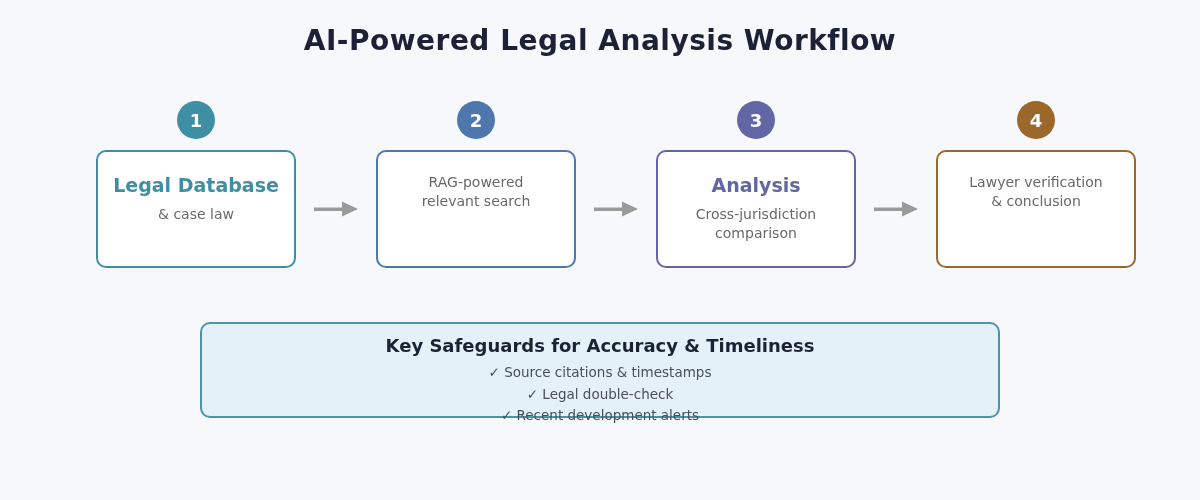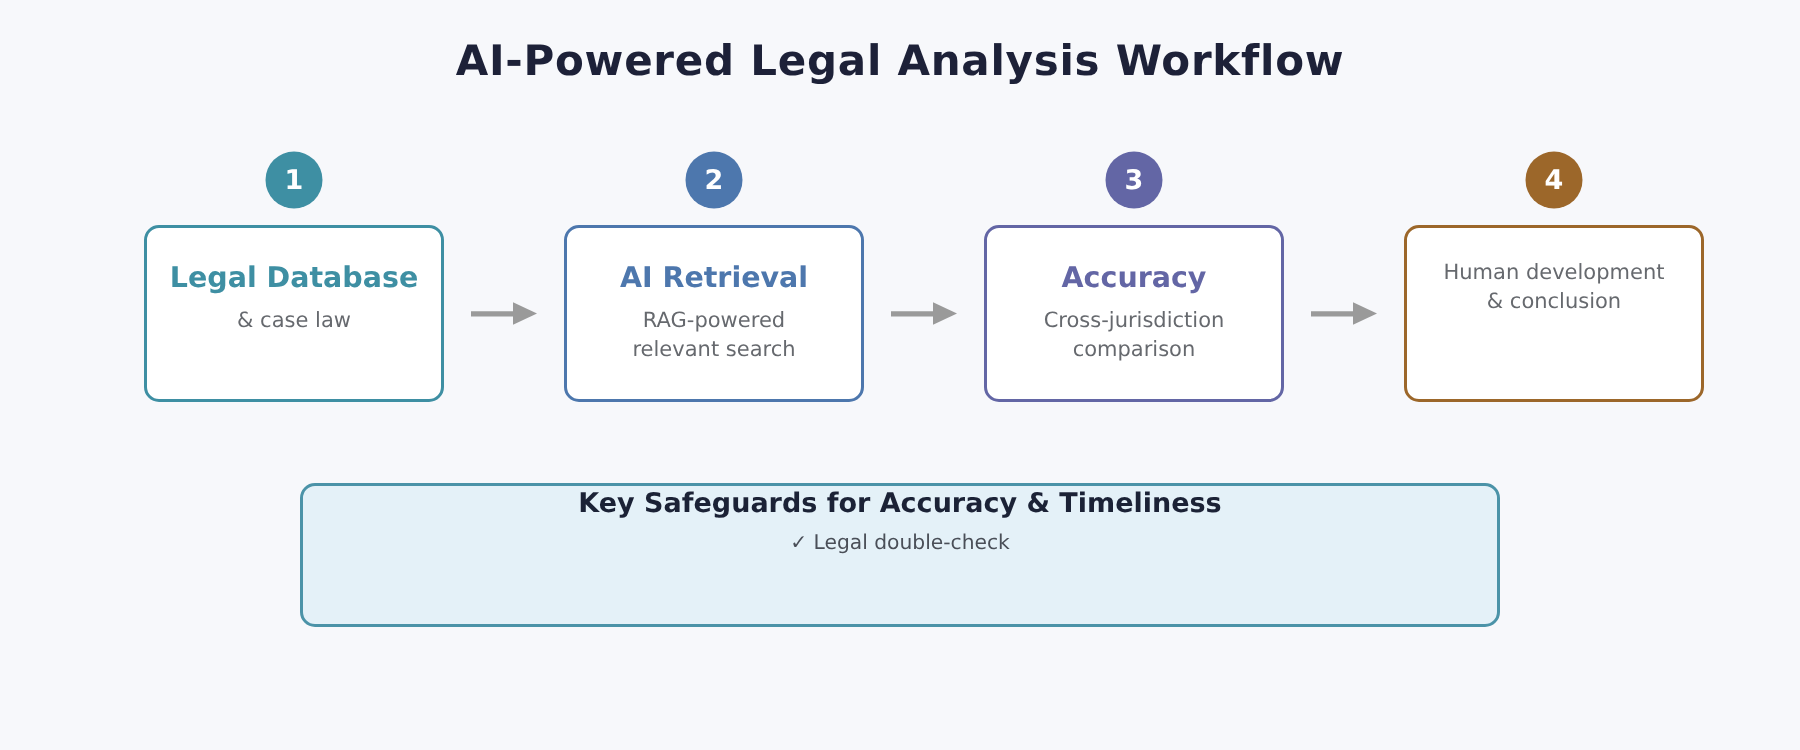--- a/index.html
+++ b/index.html
@@ -91,20 +91,21 @@
     width: 800px;
     height: 96px;
     box-sizing: border-box;
     background: var(--sg-bg, #e4f1f8);
     border: 2px solid var(--sg-border, #4b93a8);
     border-radius: 10px;
     text-align: center;
     overflow: visible;
   }
   .safeguards-title {
+    margin-top: 10px;
     font-size: 18px;
     font-weight: bold;
     color: #1b2236;
     line-height: 24px;
     margin-bottom: 4px;
   }
   .safeguard-item {
     font-size: 13.5px;
     color: #4a4f58;
     line-height: 21.5px;
@@ -136,67 +137,68 @@
         <rect x="0" y="6.5" width="30" height="3.5" class="arrow-fill" fill="#9a9a9a"></rect>
         <polygon points="28,0.5 28,15.5 44,8" class="arrow-fill" fill="#9a9a9a"></polygon>
       </svg>
     </div>
 
     <div class="step" style="--c: #4d77ad;">
       <div class="step-circle">
         <span>2</span>
       </div>
       <div class="step-box">
-        <div class="step-title">AI Retrieval</div>
         <div class="step-desc">
           <div>RAG-powered</div>
           <div>relevant search</div>
         </div>
       </div>
     </div>
 
     <div class="arrow-cell">
       <svg width="44" height="16" viewBox="0 0 44 16">
         <rect x="0" y="6.5" width="30" height="3.5" class="arrow-fill" fill="#9a9a9a"></rect>
         <polygon points="28,0.5 28,15.5 44,8" class="arrow-fill" fill="#9a9a9a"></polygon>
       </svg>
     </div>
 
     <div class="step" style="--c: #6366a5;">
       <div class="step-circle">
         <span>3</span>
       </div>
       <div class="step-box">
-        <div class="step-title">Accuracy</div>
+        <div class="step-title">Analysis</div>
         <div class="step-desc">
           <div>Cross-jurisdiction</div>
           <div>comparison</div>
         </div>
       </div>
     </div>
 
     <div class="arrow-cell">
       <svg width="44" height="16" viewBox="0 0 44 16">
         <rect x="0" y="6.5" width="30" height="3.5" class="arrow-fill" fill="#9a9a9a"></rect>
         <polygon points="28,0.5 28,15.5 44,8" class="arrow-fill" fill="#9a9a9a"></polygon>
       </svg>
     </div>
 
     <div class="step" style="--c: #9c672a;">
       <div class="step-circle">
         <span>4</span>
       </div>
       <div class="step-box">
         <div class="step-desc">
-          <div>Human development</div>
+          <div>Lawyer verification</div>
           <div>&amp; conclusion</div>
         </div>
       </div>
     </div>
 
   </div>
 
   <div class="safeguards">
     <div class="safeguards-title">Key Safeguards for Accuracy &amp; Timeliness</div>
+    <div class="safeguard-item">✓ Source citations &amp; timestamps</div>
     <div class="safeguard-item">✓ Legal double-check</div>
+    <div class="safeguard-item">✓ Recent development alerts</div>
   </div>
 
 </div>
 
 </body></html>

